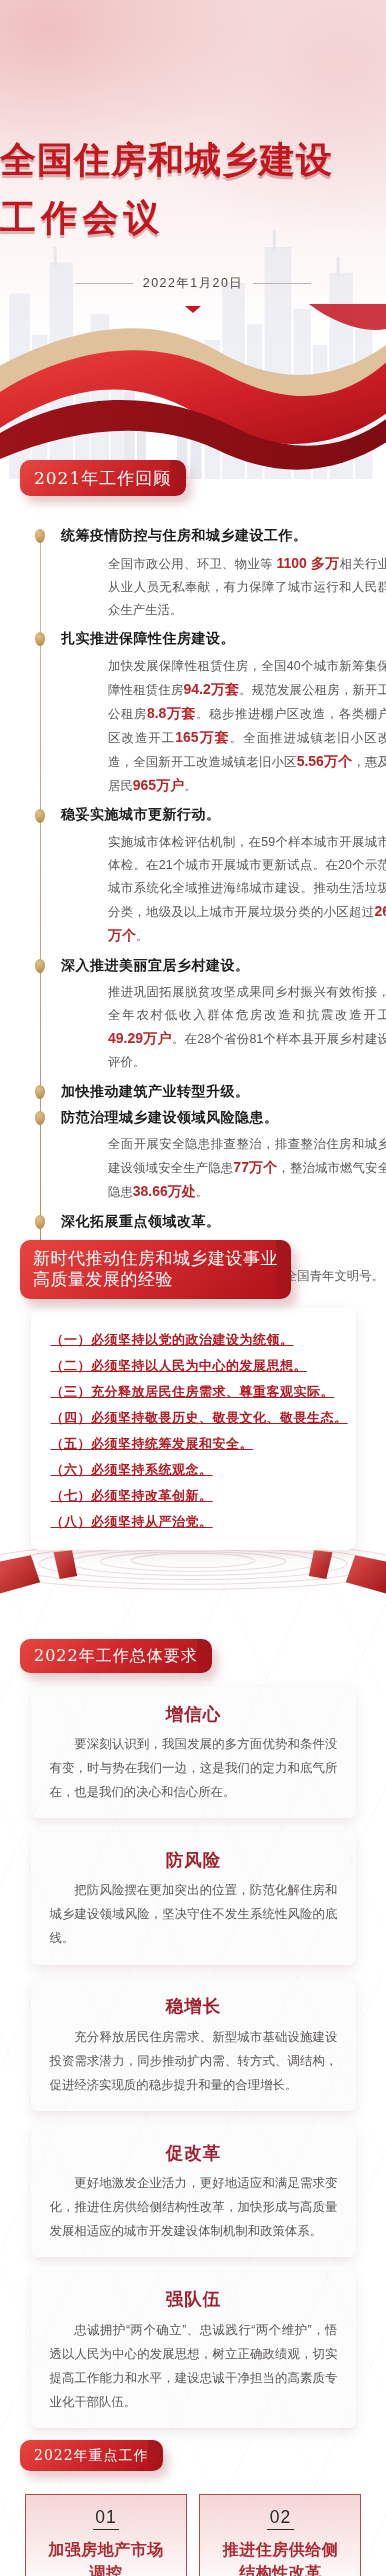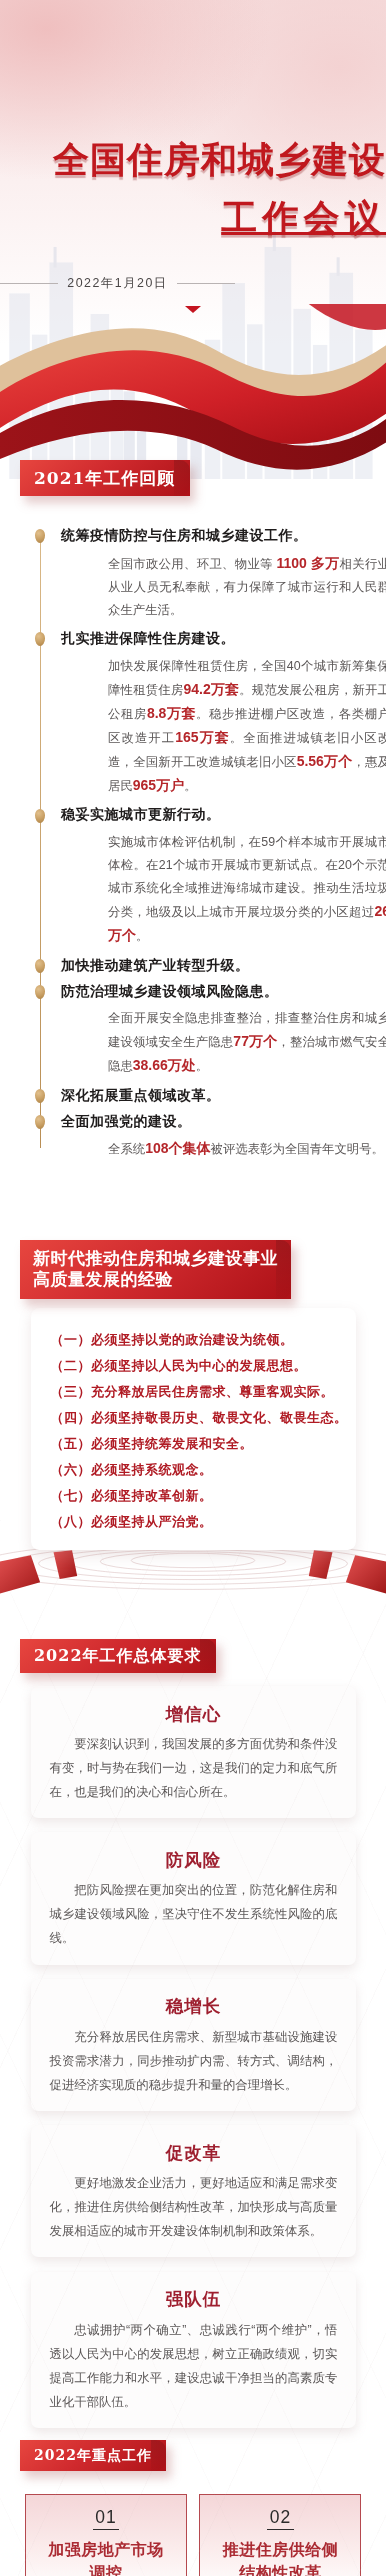--- a/index.html
+++ b/index.html
@@ -6,38 +6,38 @@
   body{font-family:"Liberation Sans",sans-serif;-webkit-font-smoothing:antialiased;}
   #page{position:relative;width:386px;height:2990px;margin:0 auto;overflow:hidden;background:#ffffff;}
 
   
   #hero{position:absolute;left:0;top:0;width:386px;height:479px;
     background:
       radial-gradient(ellipse 319px 216px at 12% 6%, rgba(238,185,185,.85) 0%, rgba(238,185,185,0) 70%),
       radial-gradient(ellipse 361px 268px at 88% 14%, rgba(242,205,205,.8) 0%, rgba(242,205,205,0) 65%),
       linear-gradient(180deg,#f6e0e0 0%,#fbf0f0 38%,#ffffff 72%,#ffffff 100%);}
   #skyline{position:absolute;left:0;top:216px;width:386px;height:263px;opacity:.5;}
-  .hero-title{position:absolute;left:0;width:386px;text-align:right;
+  .hero-title{position:absolute;left:0;width:386px;text-align:left;
     font-family:"DejaVu Serif",serif;font-weight:bold;color:var(--title-red);
     font-size:36px;line-height:1.18;letter-spacing:1px;
     text-shadow:0 2.6px 1px rgba(140,20,22,.30);}
   #title-line1{top:138px;}
-  #title-line2{top:196px;letter-spacing:5.2px;text-decoration:underline;}
-  #date-row{position:absolute;left:0;top:275px;width:386px;display:flex;align-items:center;justify-content:flex-start;gap:9.3px;}
+  #title-line2{top:196px;letter-spacing:5.2px;}
+  #date-row{position:absolute;left:0;top:275px;width:386px;display:flex;align-items:center;justify-content:center;gap:9.3px;}
   .date-line{width:58px;height:0.5px;background:#b9b3b3;}
   #date-text{font-size:12.4px;color:#4a4646;letter-spacing:1.5px;}
   #down-triangle{position:absolute;left:185px;top:306px;width:0;height:0;
     border-left:8.2px solid transparent;border-right:8.2px solid transparent;border-top:7.7px solid #c41420;}
   #wave{position:absolute;left:0;top:304px;width:386px;height:175px;}
 
   
   .badge{position:absolute;left:19.6px;z-index:6;color:#fff;
-    font-family:"DejaVu Serif",serif;font-weight:bold;
+    font-family:"DejaVu Serif",serif;font-weight:normal;
     background:linear-gradient(140deg,#e7463f 0%,#d02a2e 45%,#ad1117 100%);
-    border-radius:0;padding:6.7px 14.4px;box-shadow:5.2px 7.2px 9.3px rgba(186,120,120,.38);}
+    border-radius:10px;padding:6.7px 14.4px;box-shadow:5.2px 7.2px 9.3px rgba(186,120,120,.38);}
   .badge::after{content:"";position:absolute;top:0;right:0;width:15.5px;height:100%;
     border-radius:0 10.3px 10.3px 0;background:linear-gradient(180deg,rgba(0,0,0,.14),rgba(0,0,0,.02));}
   #badge-review{top:460px;font-size:17px;letter-spacing:1px;}
   #badge-exp{top:1240px;font-size:17px;line-height:21.6px;letter-spacing:0.5px;padding:7.7px 13.4px;}
   #badge-req{top:1639px;font-size:16px;letter-spacing:1px;}
   #badge-key{top:2440px;font-size:14px;letter-spacing:1px;}
 
   
   #s1{position:absolute;left:31px;top:523px;width:330px;}
   #timeline-line{position:absolute;left:8.8px;top:13.4px;bottom:17.5px;width:1.5px;
@@ -50,21 +50,21 @@
   .em{color:var(--em-red);font-weight:bold;font-size:14px;}
 
   
   #exp-card{position:absolute;left:31px;top:1308px;width:325px;z-index:2;box-sizing:border-box;
     background:#ffffff;border-radius:8.2px;padding:18.5px 19.6px 15.5px;
     box-shadow:0 5.2px 12.4px rgba(160,120,120,.18);
     background-image:linear-gradient(rgba(205,185,185,.14) 0.5px,transparent 0.5px),
                      linear-gradient(90deg,rgba(205,185,185,.14) 0.5px,transparent 0.5px);
     background-size:38px 40px;}
   .exp-item{font-family:"DejaVu Serif",serif;font-weight:bold;color:#b01b24;
-    font-size:13px;line-height:26px;letter-spacing:0.5px;white-space:nowrap;}
+    font-size:13px;line-height:26px;letter-spacing:0.5px;white-space:nowrap;text-decoration:underline;}
   #exp-decor{position:absolute;left:0;top:1546px;width:386px;height:62px;z-index:1;}
 
   
   #s3{position:absolute;left:31px;top:1686px;width:325px;}
   .req-card{box-sizing:border-box;width:325px;margin-bottom:14.4px;background:#fdfcfc;
     border-radius:7.2px;padding:15.5px 18.5px 14.4px;
     box-shadow:0 4.1px 10.3px rgba(170,140,140,.20);
     background-image:linear-gradient(rgba(205,185,185,.16) 0.5px,transparent 0.5px),
                      linear-gradient(90deg,rgba(205,185,185,.16) 0.5px,transparent 0.5px);
     background-size:29px 38px;}
@@ -168,20 +168,25 @@
           <h3 class="tl-heading">扎实推进保障性住房建设。</h3>
           <p class="tl-para"><span>加快发展保障性租赁住房，全国40个城市新筹集保障性租赁住房</span><span class="em">94.2万套</span><span>。规范发展公租房，新开工公租房</span><span class="em">8.8万套</span><span>。稳步推进棚户区改造，各类棚户区改造开工</span><span class="em">165万套</span><span>。全面推进城镇老旧小区改造，全国新开工改造城镇老旧小区</span><span class="em">5.56万个</span><span>，惠及居民</span><span class="em">965万户</span><span>。</span></p>
         </div>
         <div class="tl-item">
           <span class="tl-dot"></span>
           <h3 class="tl-heading">稳妥实施城市更新行动。</h3>
           <p class="tl-para"><span>实施城市体检评估机制，在59个样本城市开展城市体检。在21个城市开展城市更新试点。在20个示范城市系统化全域推进海绵城市建设。推动生活垃圾分类，地级及以上城市开展垃圾分类的小区超过</span><span class="em">26万个</span><span>。</span></p>
         </div>
         <div class="tl-item">
           <span class="tl-dot"></span>
+          <h3 class="tl-heading">深入推进美丽宜居乡村建设。</h3>
+          <p class="tl-para"><span>推进巩固拓展脱贫攻坚成果同乡村振兴有效衔接，全年农村低收入群体危房改造和抗震改造开工</span><span class="em">49.29万户</span><span>。在28个省份81个样本县开展乡村建设评价。</span></p>
+        </div>
+        <div class="tl-item">
+          <span class="tl-dot"></span>
           <h3 class="tl-heading">加快推动建筑产业转型升级。</h3>
         </div>
         <div class="tl-item">
           <span class="tl-dot"></span>
           <h3 class="tl-heading">防范治理城乡建设领域风险隐患。</h3>
           <p class="tl-para"><span>全面开展安全隐患排查整治，排查整治住房和城乡建设领域安全生产隐患</span><span class="em">77万个</span><span>，整治城市燃气安全隐患</span><span class="em">38.66万处</span><span>。</span></p>
         </div>
         <div class="tl-item">
           <span class="tl-dot"></span>
           <h3 class="tl-heading">深化拓展重点领域改革。</h3>

